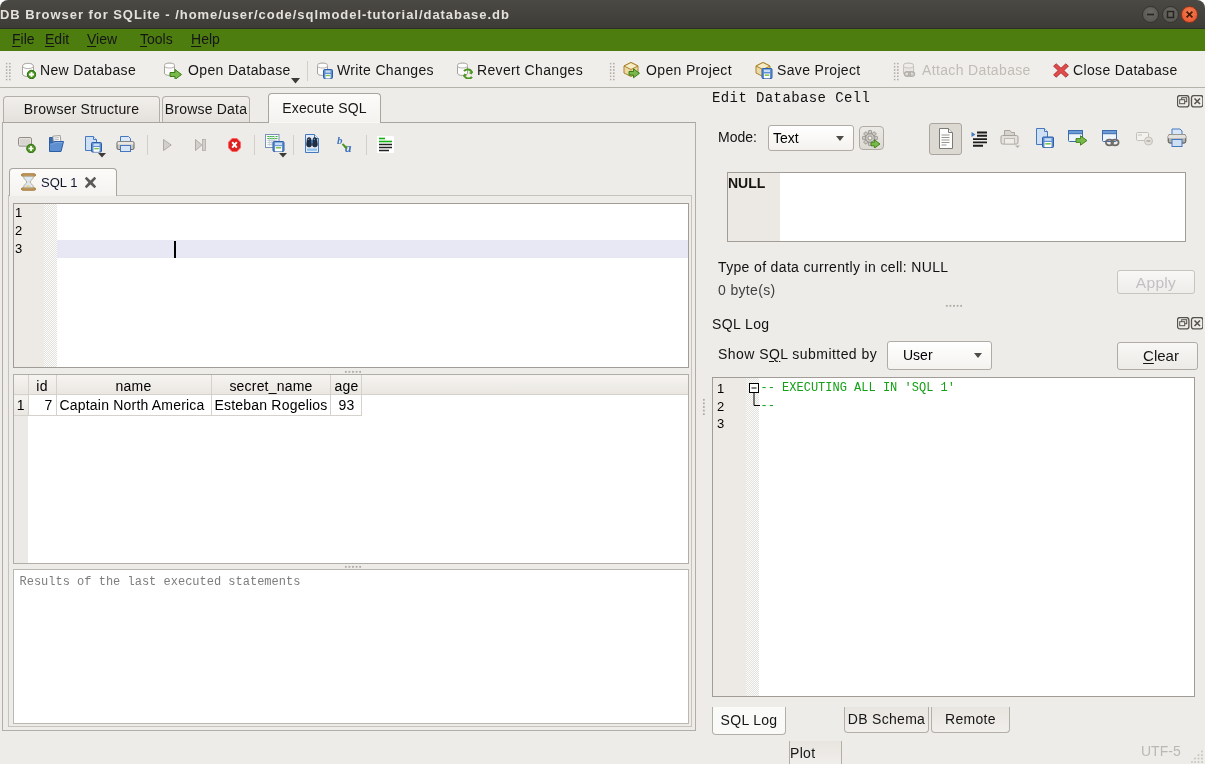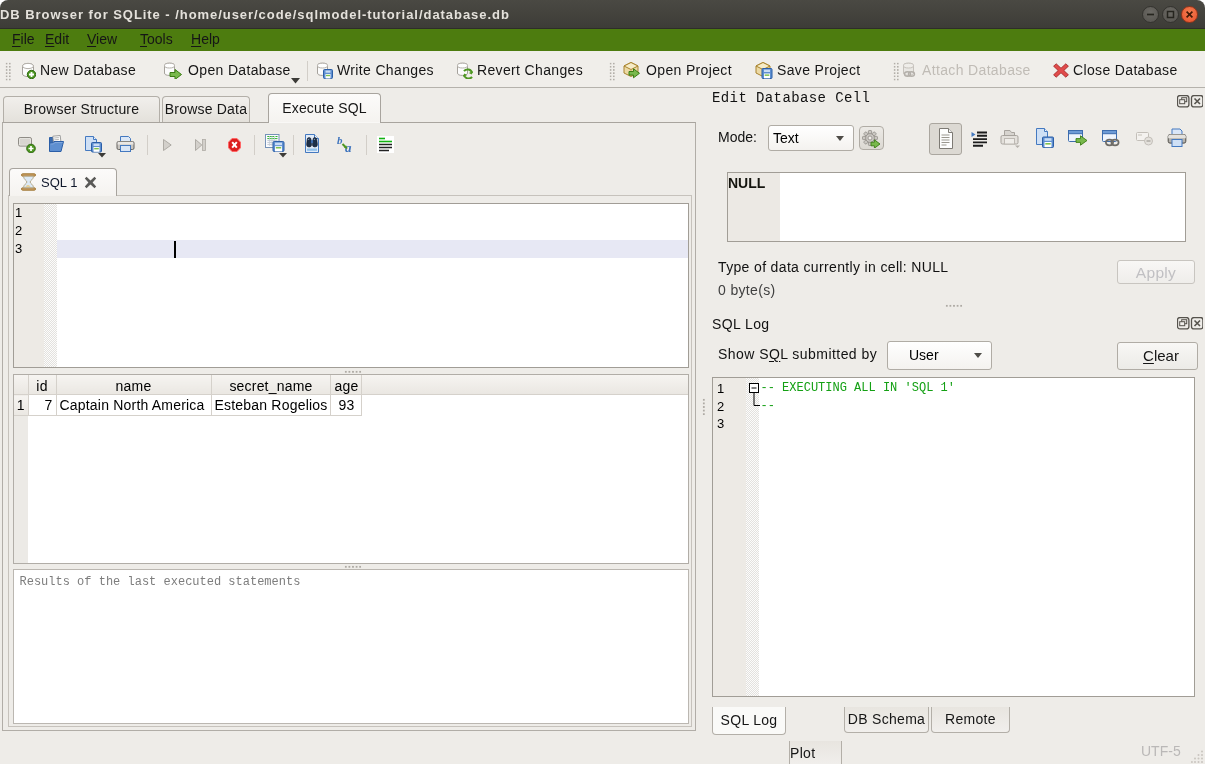--- a/index.html
+++ b/index.html
@@ -389,35 +389,35 @@
  <rect x="5" y="11.5" width="10" height="7" fill="#cfe0f5" stroke="#4479c0"></rect>
 </svg>
 
 <div class="abs editor-frame" style="left:727px; top:172px; width:459px; height:70px; border-color:#a19d96;">
   <div class="gutter" style="width:52px; background:#ece9e4;"></div>
   <div class="abs" style="left:0px; top:2px; font-size:14px; font-weight:bold; color:#15150f;">NULL</div>
 </div>
 
 <div class="abs" style="left:718px; top:259px; font-size:14px; letter-spacing:0.35px; color:#111;">Type of data currently in cell: NULL</div>
 <div class="abs" style="left:718px; top:282px; font-size:14px; letter-spacing:0.35px; color:#404040;">0 byte(s)</div>
-<div class="abs btn disabled" style="left:1117px; top:260px; width:78px; height:24px; line-height:23px; font-size:15.5px; letter-spacing:0.3px;">Apply</div>
+<div class="abs btn disabled" style="left:1117px; top:270px; width:78px; height:24px; line-height:23px; font-size:15.5px; letter-spacing:0.3px;">Apply</div>
 
 <div class="abs hgrip" style="left:945px; top:304px;"></div>
 
 <div class="abs docktitle" style="left:712px; top:316px;">SQL Log</div>
 <svg class="abs" style="left:1177px; top:317px;" width="26" height="13" viewBox="0 0 26 13">
   <rect x="0.5" y="0.5" width="11.4" height="11.4" rx="2.5" fill="none" stroke="#56534d" stroke-width="1.3"></rect>
   <rect x="4.7" y="2.7" width="5" height="4" fill="none" stroke="#56534d"></rect>
   <rect x="2.7" y="4.7" width="5" height="4" fill="#f1efec" stroke="#56534d"></rect>
   <rect x="14.5" y="0.5" width="11.4" height="11.4" rx="2.5" fill="none" stroke="#56534d" stroke-width="1.3"></rect>
   <path d="M17.5 3.5 L23 9 M23 3.5 L17.5 9" stroke="#56534d" stroke-width="1.6"></path>
 </svg>
 
 <div class="abs" style="left:718px; top:346px; font-size:14px; letter-spacing:0.45px; color:#111;">Show S<span class="mn">Q</span>L submitted by</div>
-<div class="combo" style="left:887px; top:341px; width:105px; height:29px; line-height:27px; padding-left:21px;">User<span class="arr"></span></div>
+<div class="combo" style="left:887px; top:341px; width:105px; height:29px; line-height:27px; padding-left:15px;">User<span class="arr"></span></div>
 <div class="abs btn" style="left:1117px; top:342px; width:81px; height:28px; line-height:26px; font-size:15px; text-indent:7px; background:linear-gradient(#f8f7f5,#ecebe7);"><span class="mn">C</span>lear</div>
 
 <div class="abs editor-frame" style="left:712px; top:377px; width:483px; height:320px; border-color:#a19d96;">
   <div class="gutter" style="width:33px; background:#edeae5;"></div>
   <div class="foldmargin" style="left:33px;"></div>
   <div class="abs" style="left:0; top:2px; width:28px; font-size:13px; color:#000; line-height:17.5px; padding-left:4px;">1<br>2<br>3</div>
   <svg class="abs" style="left:35px; top:2px;" width="14" height="34">
     <rect x="1.5" y="3.5" width="9" height="9" fill="#fff" stroke="#000"></rect>
     <line x1="3.5" y1="8" x2="8.5" y2="8" stroke="#000"></line>
     <line x1="6" y1="12.5" x2="6" y2="25.5" stroke="#000"></line>

